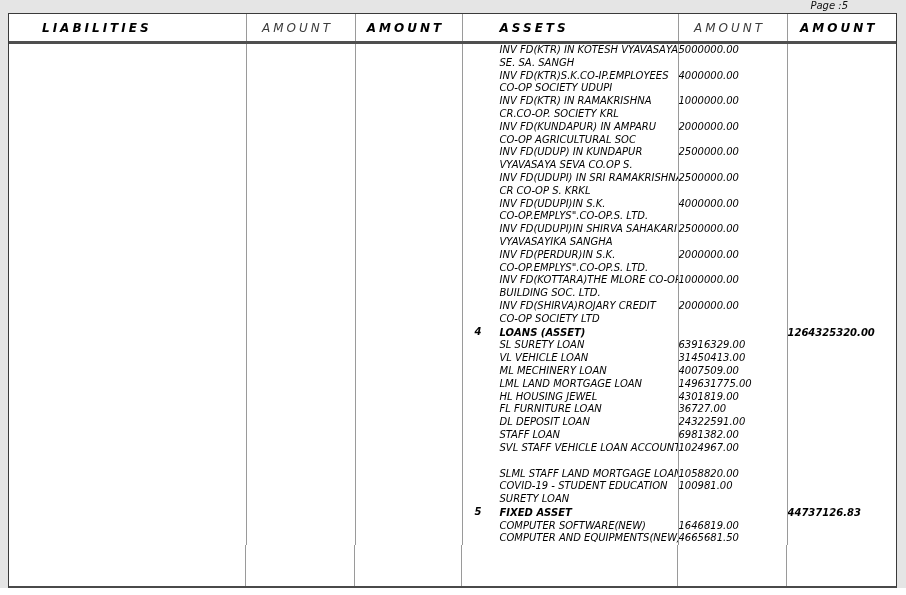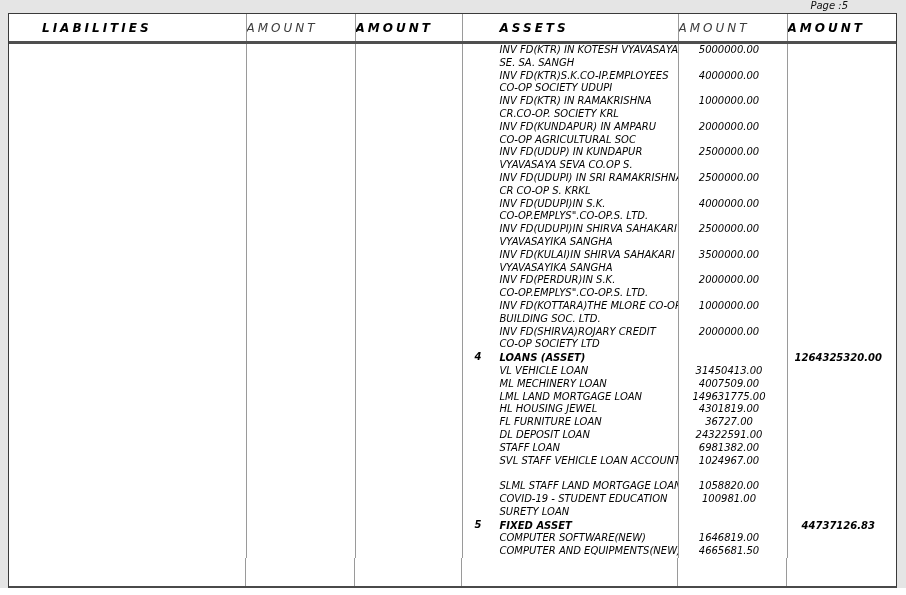--- a/index.html
+++ b/index.html
@@ -36,39 +36,39 @@
     letter-spacing:3px;
     font-weight:bold;
     vertical-align:middle;
     padding:0;
     border-bottom:3px solid #4f4f4f;
     white-space:nowrap;
     overflow:hidden;
   }
   th.light{font-weight:normal;color:#3c3c3c;}
   th.left{text-align:left;}
-  th.right{text-align:left;padding-right:6px;}
+  th.right{text-align:center;padding-right:6px;}
   th.c1{padding-left:33px;}
   th.c4{padding-left:37px;}
   th.c1,th.c2,th.c3,th.c4,th.c5,
   td.c1,td.c2,td.c3,td.c4,td.c5{border-right:1px solid #9a9a9a;}
   td{
     padding:0;
     vertical-align:top;
     font-size:10px;
     line-height:12.8px;
     white-space:nowrap;
     overflow:hidden;
   }
   td.c4{position:relative;padding-left:37px;}
   td.c4 .num{
     position:absolute;left:12px;top:0;
     font-weight:bold;
   }
-  td.c5,td.c6{text-align:center;padding-right:7px;}
+  td.c5,td.c6{text-align:left;padding-right:7px;}
   td.c6{font-weight:bold;}
   tr.bold td{font-weight:bold;padding-top:1px;}
   tr.spacer td{height:13px;}
   .fill{
     flex:1;
     display:grid;
     grid-template-columns:237px 109px 107px 216px 109px auto;
   }
   .fill .fc{border-right:1px solid #9a9a9a;}
   .fill .fc:last-child{border-right:none;}
@@ -212,34 +212,20 @@
             <td class="c5">2500000.00</td>
             <td class="c6"></td>
           </tr>
           <tr>
             <td class="c1"></td>
             <td class="c2"></td>
             <td class="c3"></td>
             <td class="c4">
               <span class="num"></span>
               <div class="lbl">
-                <div class="line">INV FD(KULAI)IN SHIRVA SAHAKARI</div>
-                <div class="line">VYAVASAYIKA SANGHA</div>
-              </div>
-            </td>
-            <td class="c5">3500000.00</td>
-            <td class="c6"></td>
-          </tr>
-          <tr>
-            <td class="c1"></td>
-            <td class="c2"></td>
-            <td class="c3"></td>
-            <td class="c4">
-              <span class="num"></span>
-              <div class="lbl">
                 <div class="line">INV FD(PERDUR)IN S.K.</div>
                 <div class="line">CO-OP.EMPLYS".CO-OP.S. LTD.</div>
               </div>
             </td>
             <td class="c5">2000000.00</td>
             <td class="c6"></td>
           </tr>
           <tr>
             <td class="c1"></td>
             <td class="c2"></td>
@@ -273,20 +259,33 @@
             <td class="c2"></td>
             <td class="c3"></td>
             <td class="c4">
               <span class="num">4</span>
               <div class="lbl">
                 <div class="line">LOANS (ASSET)</div>
               </div>
             </td>
             <td class="c5"></td>
             <td class="c6">1264325320.00</td>
+          </tr>
+          <tr>
+            <td class="c1"></td>
+            <td class="c2"></td>
+            <td class="c3"></td>
+            <td class="c4">
+              <span class="num"></span>
+              <div class="lbl">
+                <div class="line">SL SURETY LOAN</div>
+              </div>
+            </td>
+            <td class="c5">63916329.00</td>
+            <td class="c6"></td>
           </tr>
           <tr>
             <td class="c1"></td>
             <td class="c2"></td>
             <td class="c3"></td>
             <td class="c4">
               <span class="num"></span>
               <div class="lbl">
                 <div class="line">VL VEHICLE LOAN</div>
               </div>

